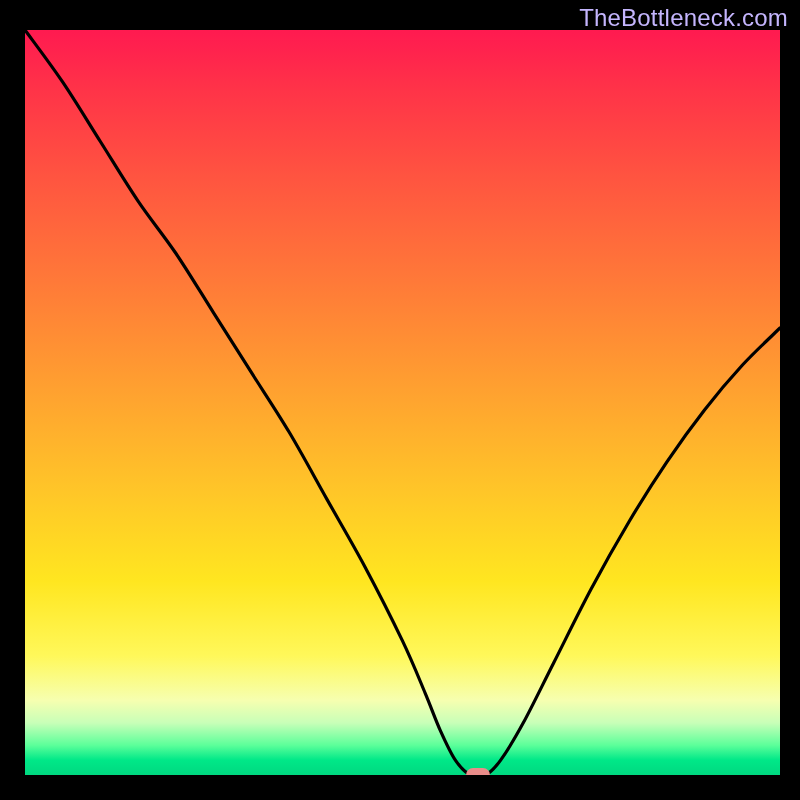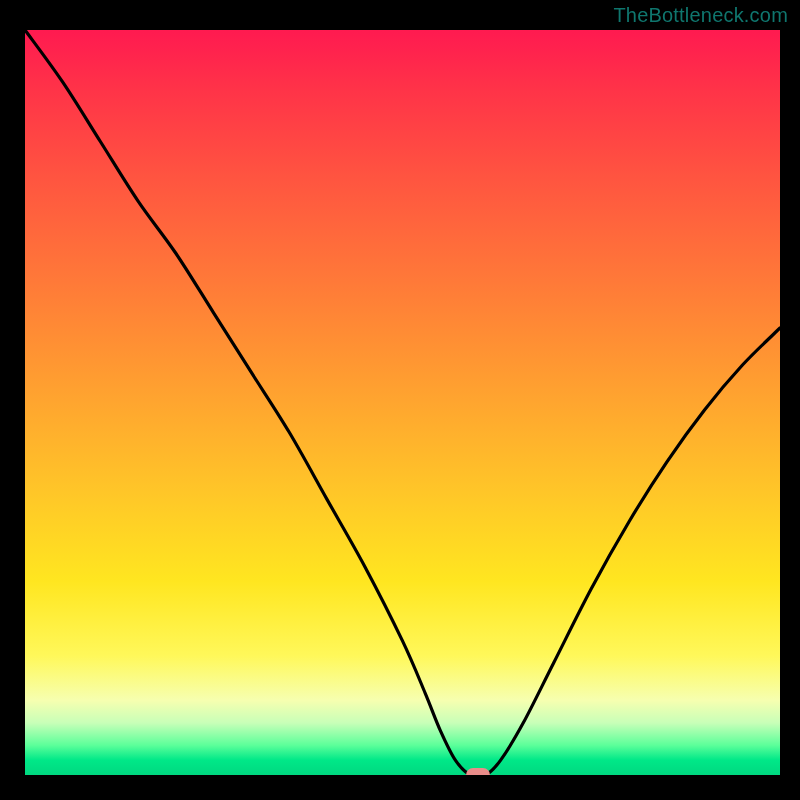--- a/index.html
+++ b/index.html
@@ -14,23 +14,23 @@
   .frame {
     position: relative;
     width: 800px;
     height: 800px;
     background: #000;
   }
   .watermark {
     position: absolute;
     top: 4px;
     right: 12px;
-    font-size: 20px;
+    font-size: 24px;
     font-weight: 500;
-    color: #0f766e;
+    color: #c4b5fd;
     letter-spacing: 0.2px;
     z-index: 10;
   }
   .plot-area {
     position: absolute;
     left: 25px;
     top: 30px;
     width: 755px;
     height: 745px;
     overflow: hidden;

